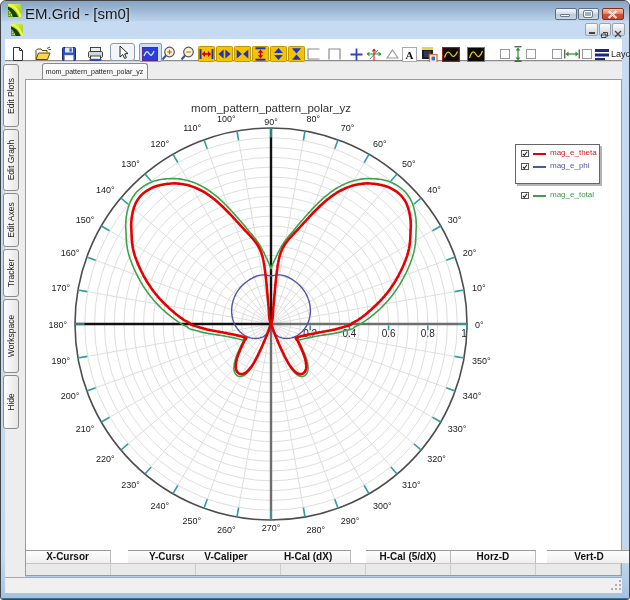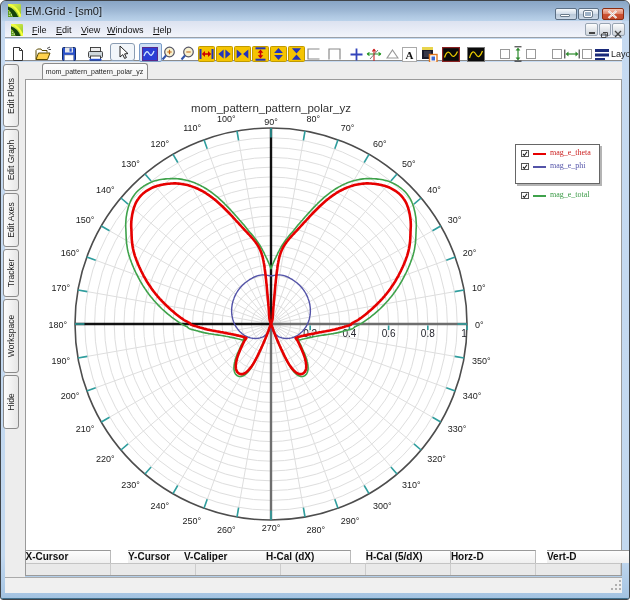--- a/index.html
+++ b/index.html
@@ -1,37 +1,37 @@
 <!DOCTYPE html>
 <html><head><meta charset="utf-8"><style>
 * { margin:0; padding:0; box-sizing:border-box; }
 body { width:630px; height:600px; font-family:"Liberation Sans", sans-serif; background:#fff; overflow:hidden; }
 .win { position:absolute; left:0; top:0; width:630px; height:600px;
   border:1px solid #404448; border-radius:6px 6px 3px 3px; overflow:hidden;
   background:linear-gradient(180deg,#9db8d6 0,#c6daf1 21px,#c2d8ef 555px,#a8c6e4 592px,#9fc0de 600px); }
 .titlebar { position:absolute; left:1px; top:0; width:628px; height:20px;
   background:linear-gradient(180deg,#88a5c5 0%,#9cb6d3 45%,#aec7e1 75%,#bad2ea 100%); }
-.title-txt { position:absolute; left:24px; top:4px; font-size:11px; color:#16191c; text-shadow:0 0 3px #dce8f4; }
+.title-txt { position:absolute; left:24px; top:4px; font-size:15px; color:#16191c; text-shadow:0 0 3px #dce8f4; }
 .menubar { position:absolute; left:4px; top:20px; width:617px; height:17px;
   background:linear-gradient(180deg,#dce2f0 0%,#e8ecf6 55%,#f2f4fa 100%); border-bottom:1px solid #9aa0a8; }
 .menuitem { position:absolute; top:4px; font-size:9px; color:#111; }
 .mdibtn { position:absolute; top:2px; width:12.5px; height:13px; background:linear-gradient(180deg,#fdfdfd,#dfe3e8 60%,#d0d6dc); border:1px solid #98a4b2; border-radius:2px; color:#333; text-align:center; }
 .toolbar { position:absolute; left:4px; top:38px; width:617px; height:22px; background:#fff; border-bottom:1px solid #8a8a8a; }
 .tabrow { position:absolute; left:4px; top:61px; width:617px; height:17px; background:#ededed; }
 .doctab { position:absolute; left:36.5px; top:1px; width:106px; height:16px; background:linear-gradient(180deg,#fdfdfd,#f2f2f2); border:1px solid #8a8a8a; border-bottom:none; border-radius:3px 3px 0 0; font-size:7px; color:#222; text-align:center; line-height:15px; }
 .leftstrip { position:absolute; left:4px; top:61px; width:19.5px; height:531px; background:#ededed; }
 .vtab { position:absolute; left:1.5px; width:16.5px; background:linear-gradient(90deg,#fdfdfd,#e6e6e6); border:1px solid #8a8a8a; border-radius:3px; }
 .vtab span { position:absolute; left:50%; top:50%; transform:translate(-50%,-50%) rotate(-90deg); white-space:nowrap; font-size:8.5px; color:#222; }
 .panel { position:absolute; left:23.5px; top:78px; width:597px; height:497px; background:#fff; border:1px solid #9a9a9a; }
-.legend { position:absolute; left:514px; top:143px; width:85px; height:40px; background:#fff; border:1px solid #666; box-shadow:2px 2px 0 #b4b4b4;font-family:Liberation Serif, serif; }
+.legend { position:absolute; left:514px; top:143px; width:85px; height:40px; background:#fff; border:1px solid #666; box-shadow:2px 2px 0 #b4b4b4; }
 .lrow { position:absolute; left:3px; height:13px; width:80px; }
 .lchk { position:absolute; left:2px; top:2.8px; width:7.5px; height:7.5px; background:#fff; border:1px solid #555; }
 .lline { position:absolute; left:14px; top:5.5px; width:13px; height:2px; }
 .ltxt { position:absolute; left:31px; top:1px; font-size:8px; }
-.sthead { position:absolute; top:549px; height:12.5px; background:linear-gradient(180deg,#fdfdfd,#efefef); border-top:1px solid #999; border-right:1px solid #bbb; font-size:10px; font-weight:bold; color:#111; text-align:left; line-height:12px; }
+.sthead { position:absolute; top:549px; height:12.5px; background:linear-gradient(180deg,#fdfdfd,#efefef); border-top:1px solid #999; border-right:1px solid #bbb; font-size:10px; font-weight:bold; color:#111; text-align:center; line-height:12px; }
 .strow { position:absolute; top:561.5px; height:12px; background:#e9e9e9; border-right:1px solid #ccc; border-top:1px solid #c4c4c4; }
 .bstrip { position:absolute; left:4px; top:576px; width:617px; height:16px; background:#f0f0f0; border-top:1px solid #aaa; }
 </style></head><body>
 <div class="win">
     <div class="titlebar"></div>
     <svg style="position:absolute;left:7px;top:3px" width="13" height="13" viewBox="0 0 16 16">
       <defs>
         <linearGradient id="gl7" x1="0" y1="0" x2="1" y2="1">
           <stop offset="0" stop-color="#e8f858"></stop>
           <stop offset="1" stop-color="#8fc224"></stop>
@@ -48,27 +48,20 @@
     <div class="title-txt">EM.Grid - [sm0]</div>
     <div style="position:absolute;top:7px;height:12px;border-radius:2px;left:553.5px;width:22px;background:linear-gradient(180deg,#f7fafc,#d4deea 45%,#b9c8d8 50%,#cbd8e6);border:1px solid #5c6f84"></div>
     <div style="position:absolute;left:559px;top:12.5px;width:10px;height:3px;background:#fff;border:1px solid #6a7a8a;border-radius:1px"></div>
     <div style="position:absolute;top:7px;height:12px;border-radius:2px;left:577px;width:21px;background:linear-gradient(180deg,#f7fafc,#d4deea 45%,#b9c8d8 50%,#cbd8e6);border:1px solid #5c6f84"></div>
     <div style="position:absolute;left:583px;top:9.5px;width:8px;height:6px;border:1.6px solid #fff;outline:1px solid #6a7a8a;border-radius:1px;background:#9fb3c8"></div>
     <div style="position:absolute;top:7px;height:12px;border-radius:2px;left:600.5px;width:22.5px;background:linear-gradient(180deg,#f6c4b4,#e08a70 45%,#cc5132 55%,#c14b2e);border:1px solid #8c2c10"></div>
     <svg style="position:absolute;left:606px;top:9px" width="11" height="9" viewBox="0 0 11 9">
       <path d="M1.5 1 L9.5 8 M9.5 1 L1.5 8" stroke="#fff" stroke-width="2.2"></path>
       <path d="M1.5 1 L9.5 8 M9.5 1 L1.5 8" stroke="#5a1a08" stroke-width="0.6" opacity="0.4"></path>
     </svg>
-    <div class="menubar">
-      <div class="menuitem" style="left:27px"><u>F</u>ile</div>
-      <div class="menuitem" style="left:51px"><u>E</u>dit</div>
-      <div class="menuitem" style="left:76px"><u>V</u>iew</div>
-      <div class="menuitem" style="left:102px"><u>W</u>indows</div>
-      <div class="menuitem" style="left:148px"><u>H</u>elp</div>
-    </div>
     <svg style="position:absolute;left:10px;top:23px" width="12" height="12" viewBox="0 0 16 16">
       <defs>
         <linearGradient id="gl10" x1="0" y1="0" x2="1" y2="1">
           <stop offset="0" stop-color="#e8f858"></stop>
           <stop offset="1" stop-color="#8fc224"></stop>
         </linearGradient>
       </defs>
       <rect width="16" height="16" rx="1.5" fill="url(#gl10)"></rect>
       <path d="M0 1 Q10 4 14 16 L16 16 L16 13 Q11 2 0 -1 Z" fill="#f6ff3a"></path>
       <path d="M0 3 Q9 6 12.6 16 L6 16 Q4 9 0 7 Z" fill="#15430d"></path>

